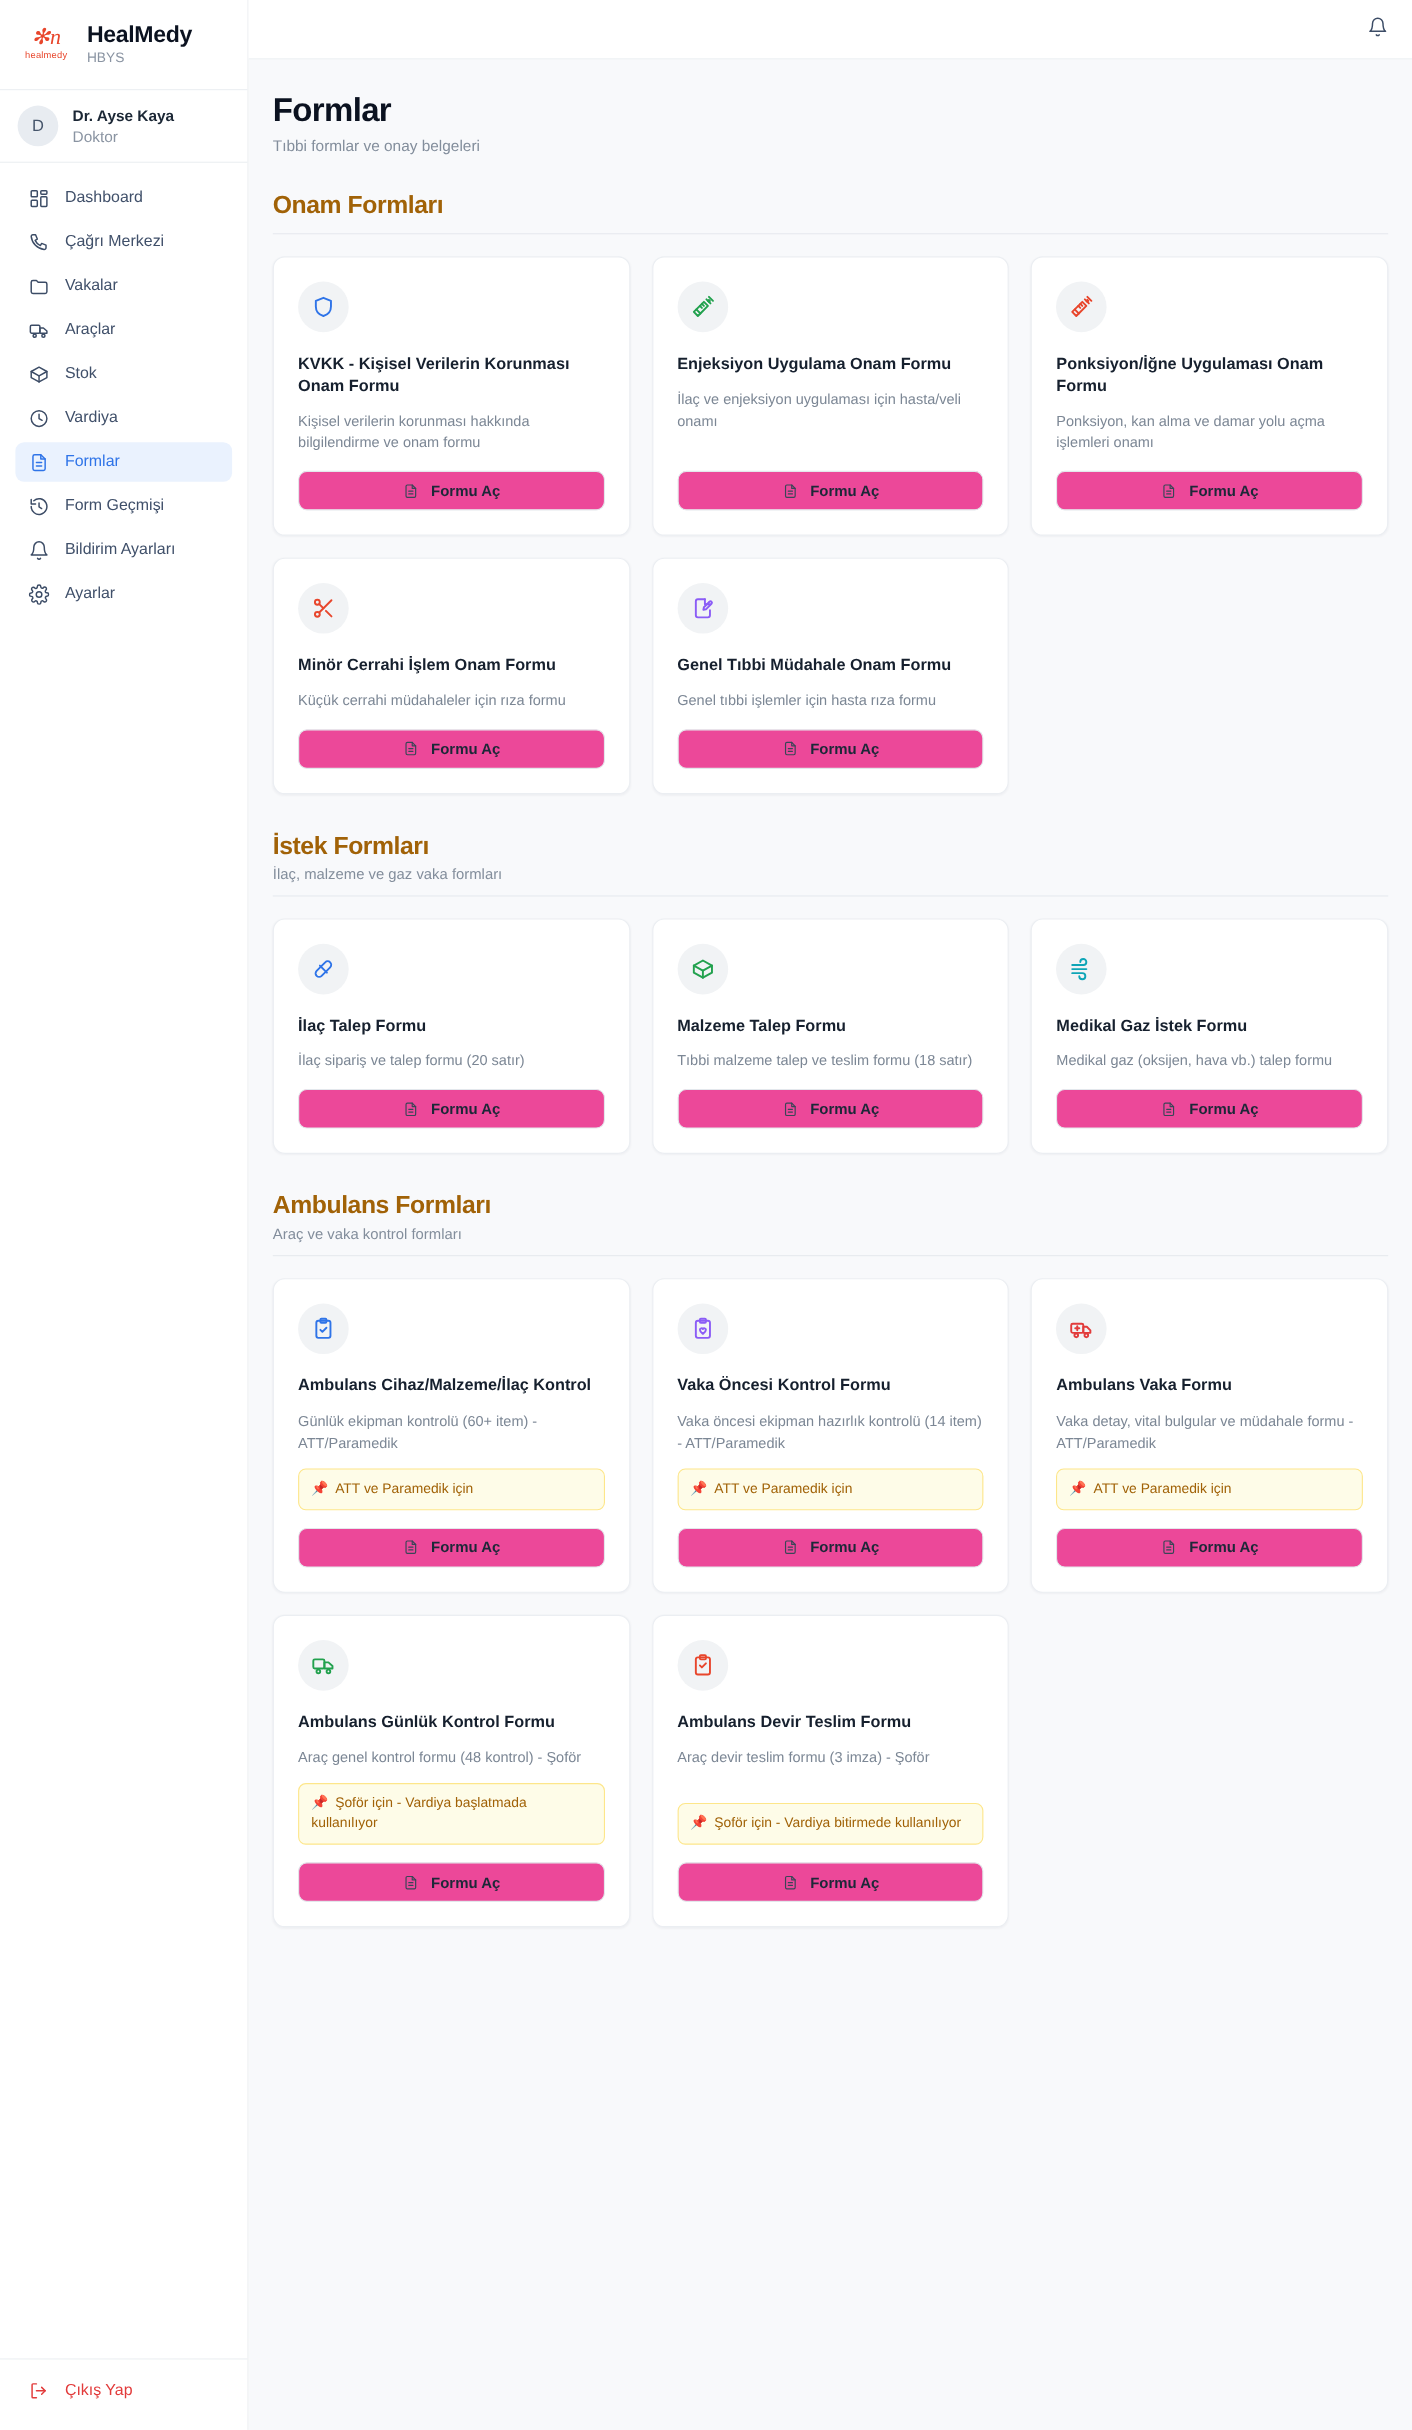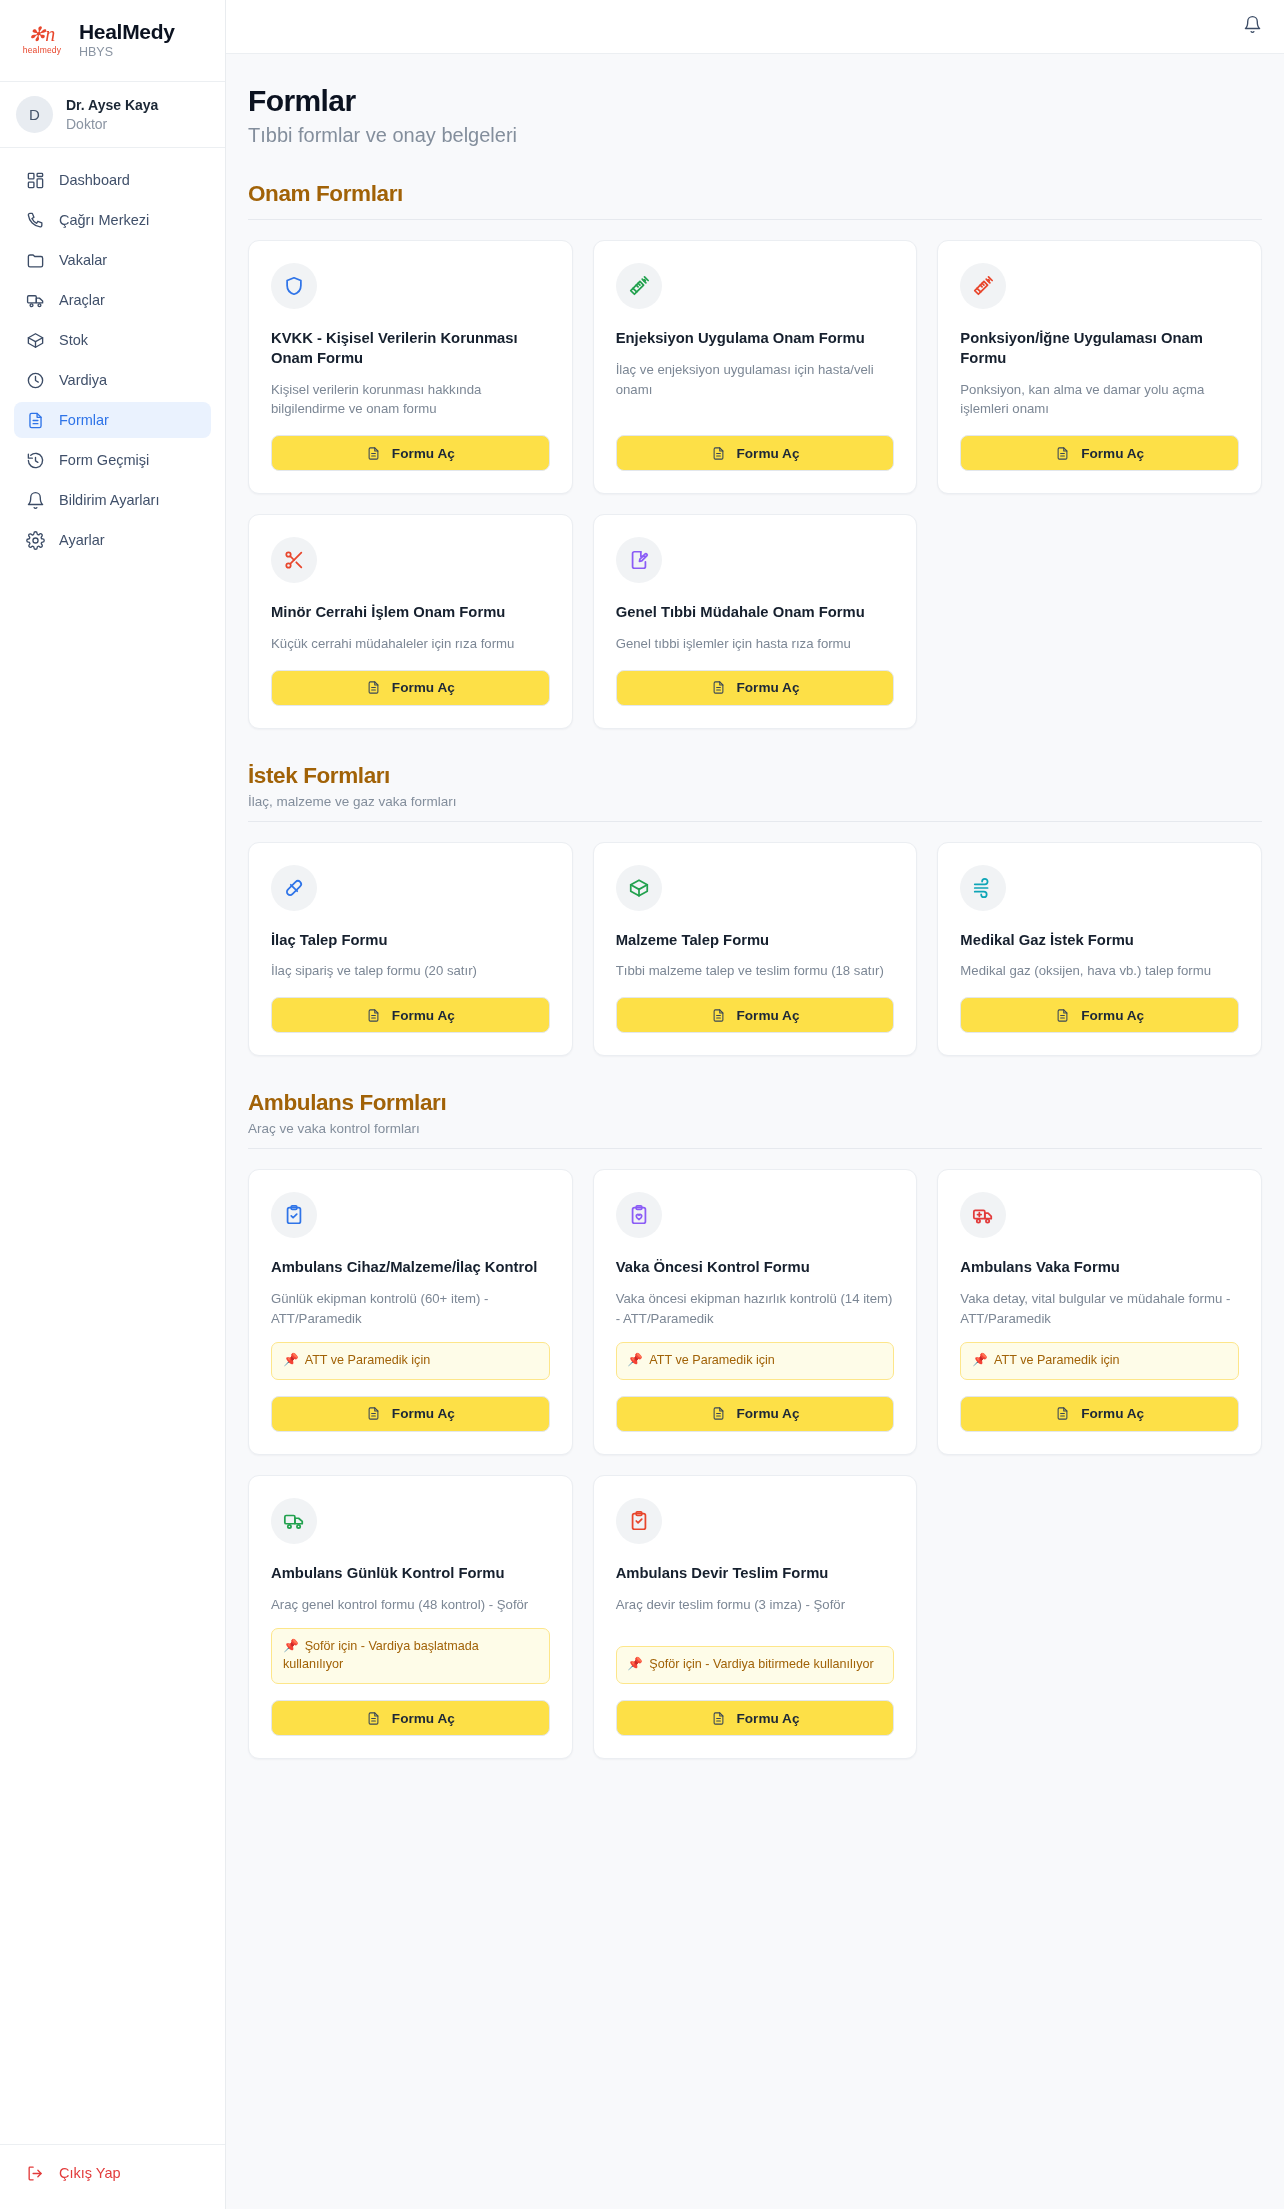--- a/index.html
+++ b/index.html
@@ -80,21 +80,21 @@
   .topbar {
     height: 54px; background: #ffffff; border-bottom: 1px solid #eceff2;
     display: flex; align-items: center; justify-content: flex-end; padding: 0 22px;
     flex: 0 0 54px;
   }
   .bell svg { width: 19px; height: 19px; stroke: #3c4c66; stroke-width: 1.7; fill: none; stroke-linecap: round; stroke-linejoin: round; }
 
   .content { padding: 30px 22px 40px 22px; }
 
   .page-title { font-size: 30px; font-weight: 700; color: #0b1220; letter-spacing: -0.6px; line-height: 1.1; }
-  .page-sub { font-size: 20px; color: #838e9c; margin-top: 7px; }
+  .page-sub { font-size: 14px; color: #838e9c; margin-top: 7px; }
 
   .section { margin-top: 34px; }
   .section-head { padding-bottom: 12px; border-bottom: 1px solid #e6e9ee; }
   .section-title { font-size: 22.5px; font-weight: 700; color: #a16207; letter-spacing: -0.4px; }
   .section-sub { font-size: 13.5px; color: #838e9c; margin-top: 5px; }
 
   .grid { display: grid; grid-template-columns: repeat(3, 1fr); gap: 20px; margin-top: 20px; }
 
   .card {
     background: #ffffff;
@@ -123,21 +123,21 @@
     color: #a16207;
     line-height: 1.42;
     display: block;
   }
   .badge .pin { margin-right: 6px; }
   .btn {
     margin-top: 16px;
     height: 36px;
     border: 1px solid #e3e7ec;
     border-radius: 8px;
-    background: #fde047;
+    background: #ec4899;
     display: flex; align-items: center; justify-content: center; gap: 11px;
     font-size: 13.6px; font-weight: 700; color: #1d2838;
     cursor: pointer;
   }
   .btn svg { width: 15px; height: 15px; stroke: #394657; stroke-width: 1.7; fill: none; stroke-linecap: round; stroke-linejoin: round; }
 </style>
 </head>
 <body>
 
 <div class="app">

